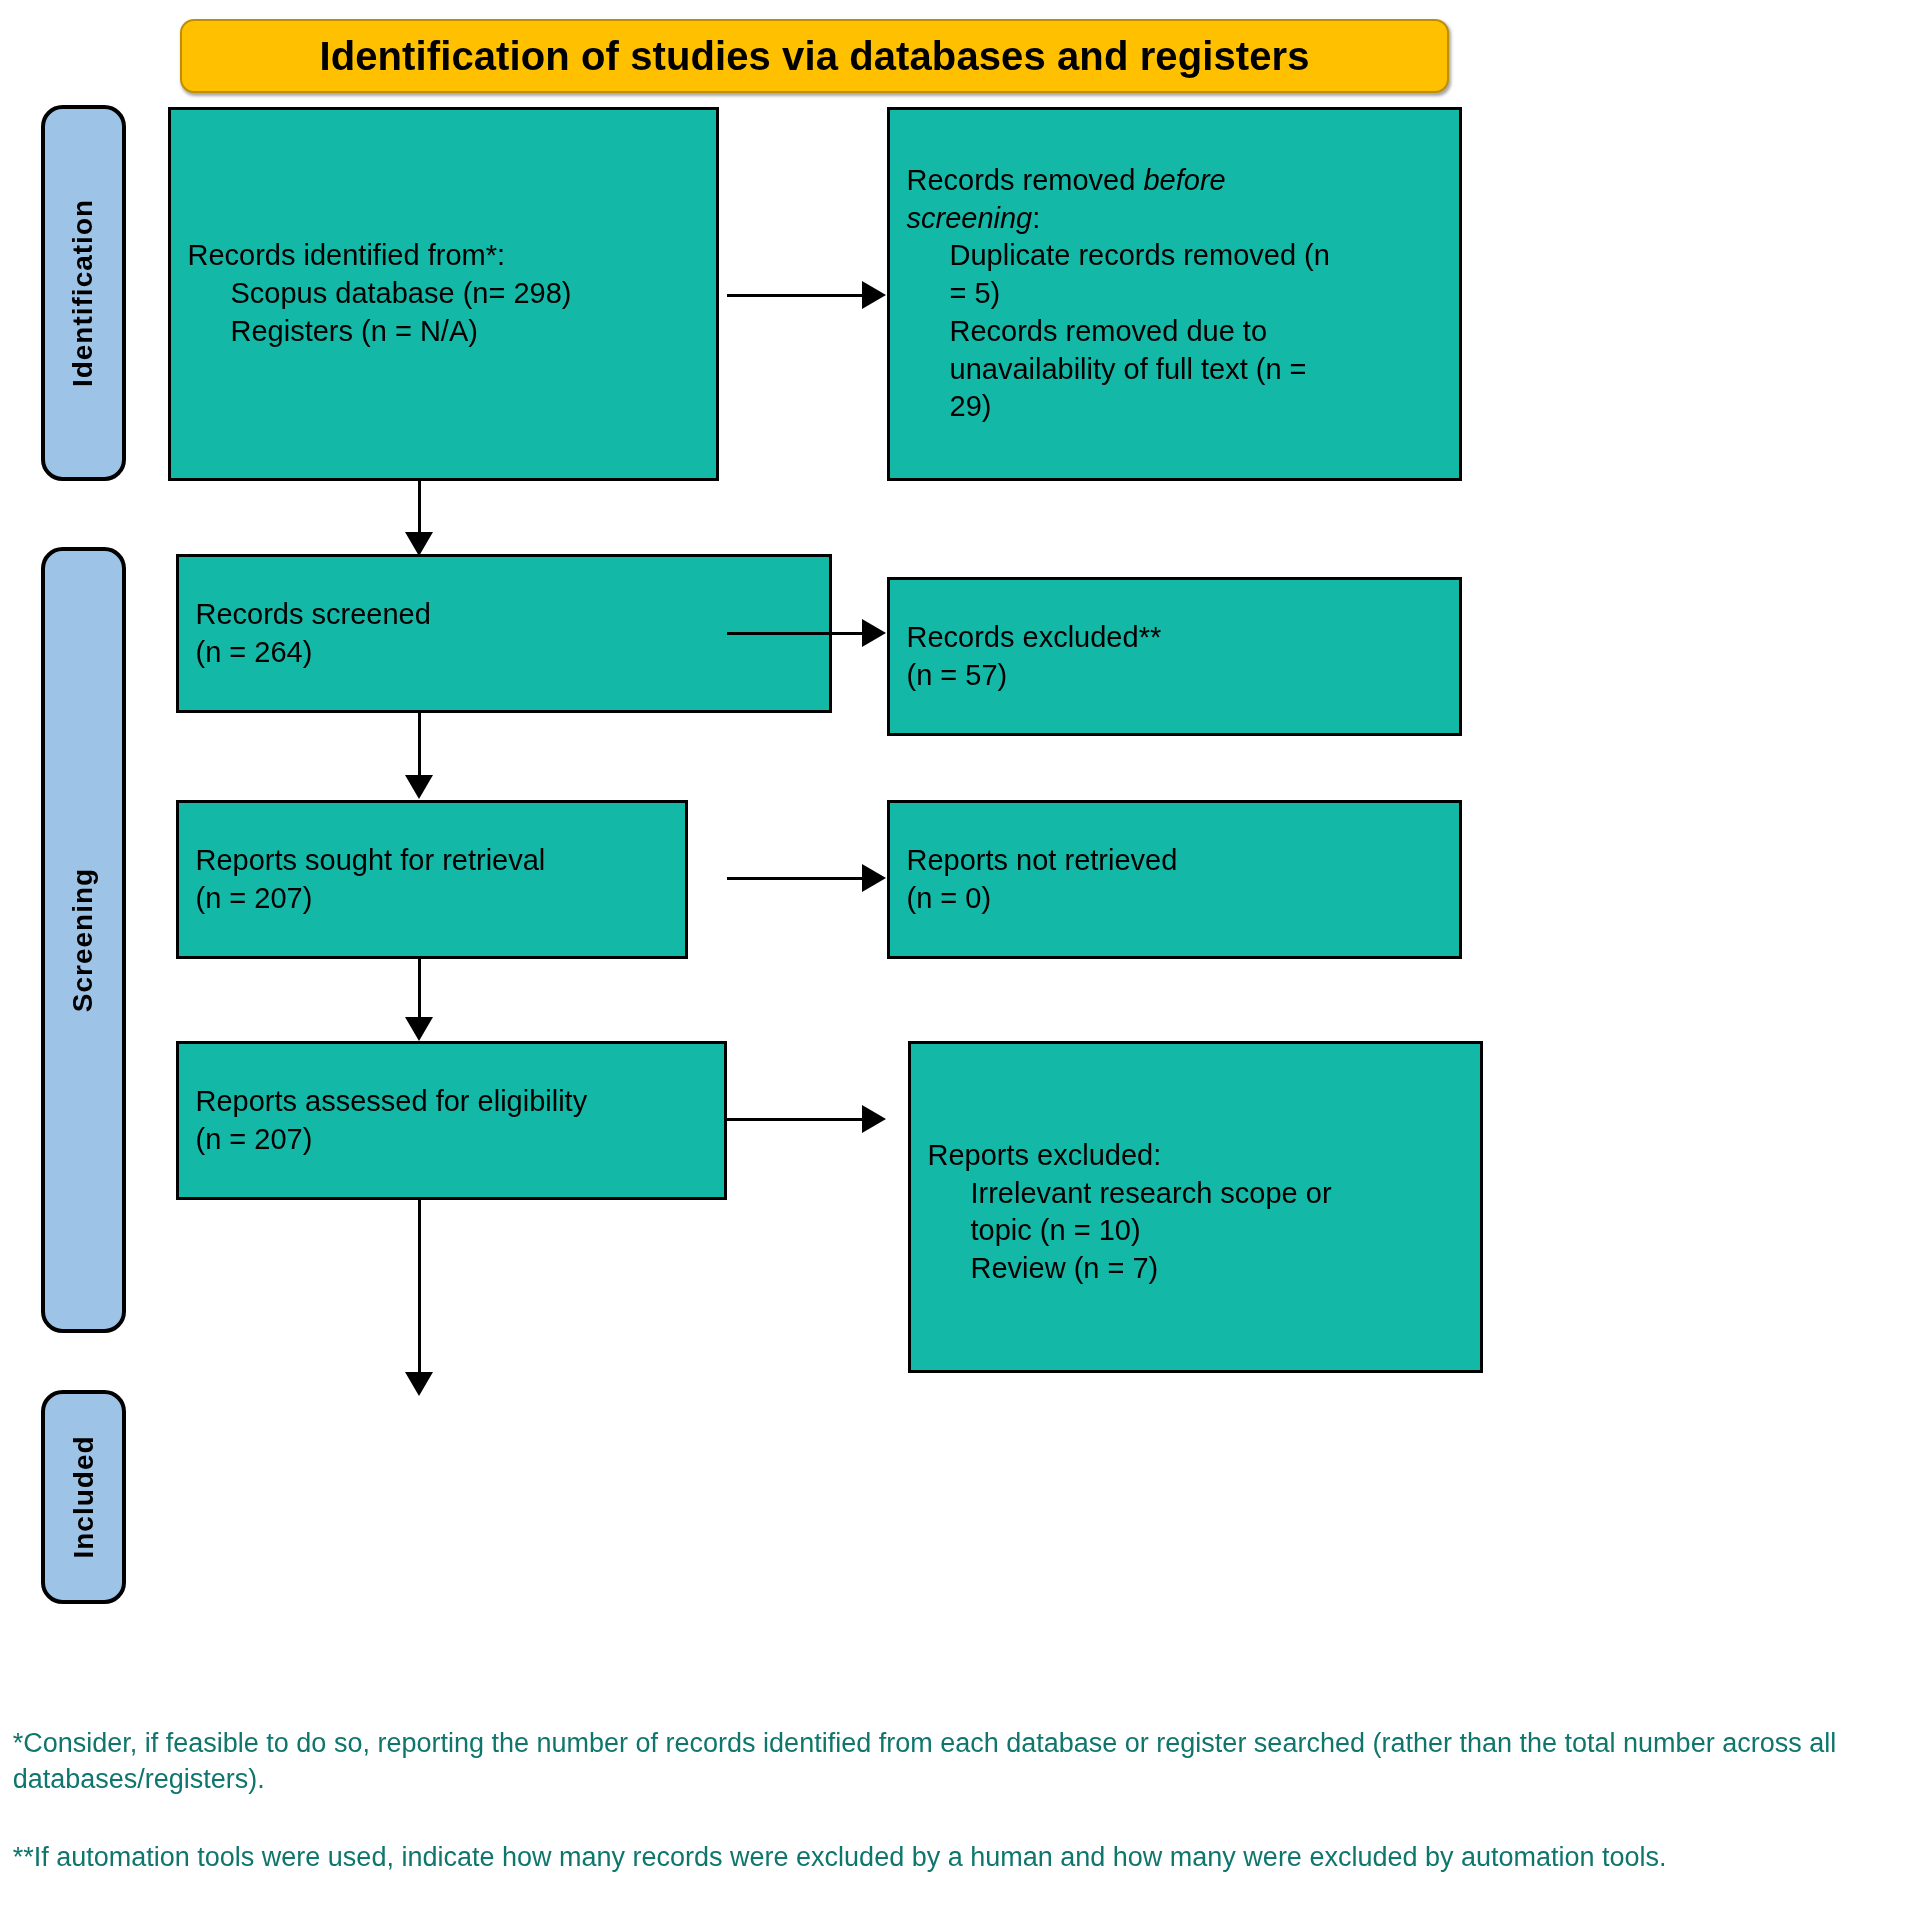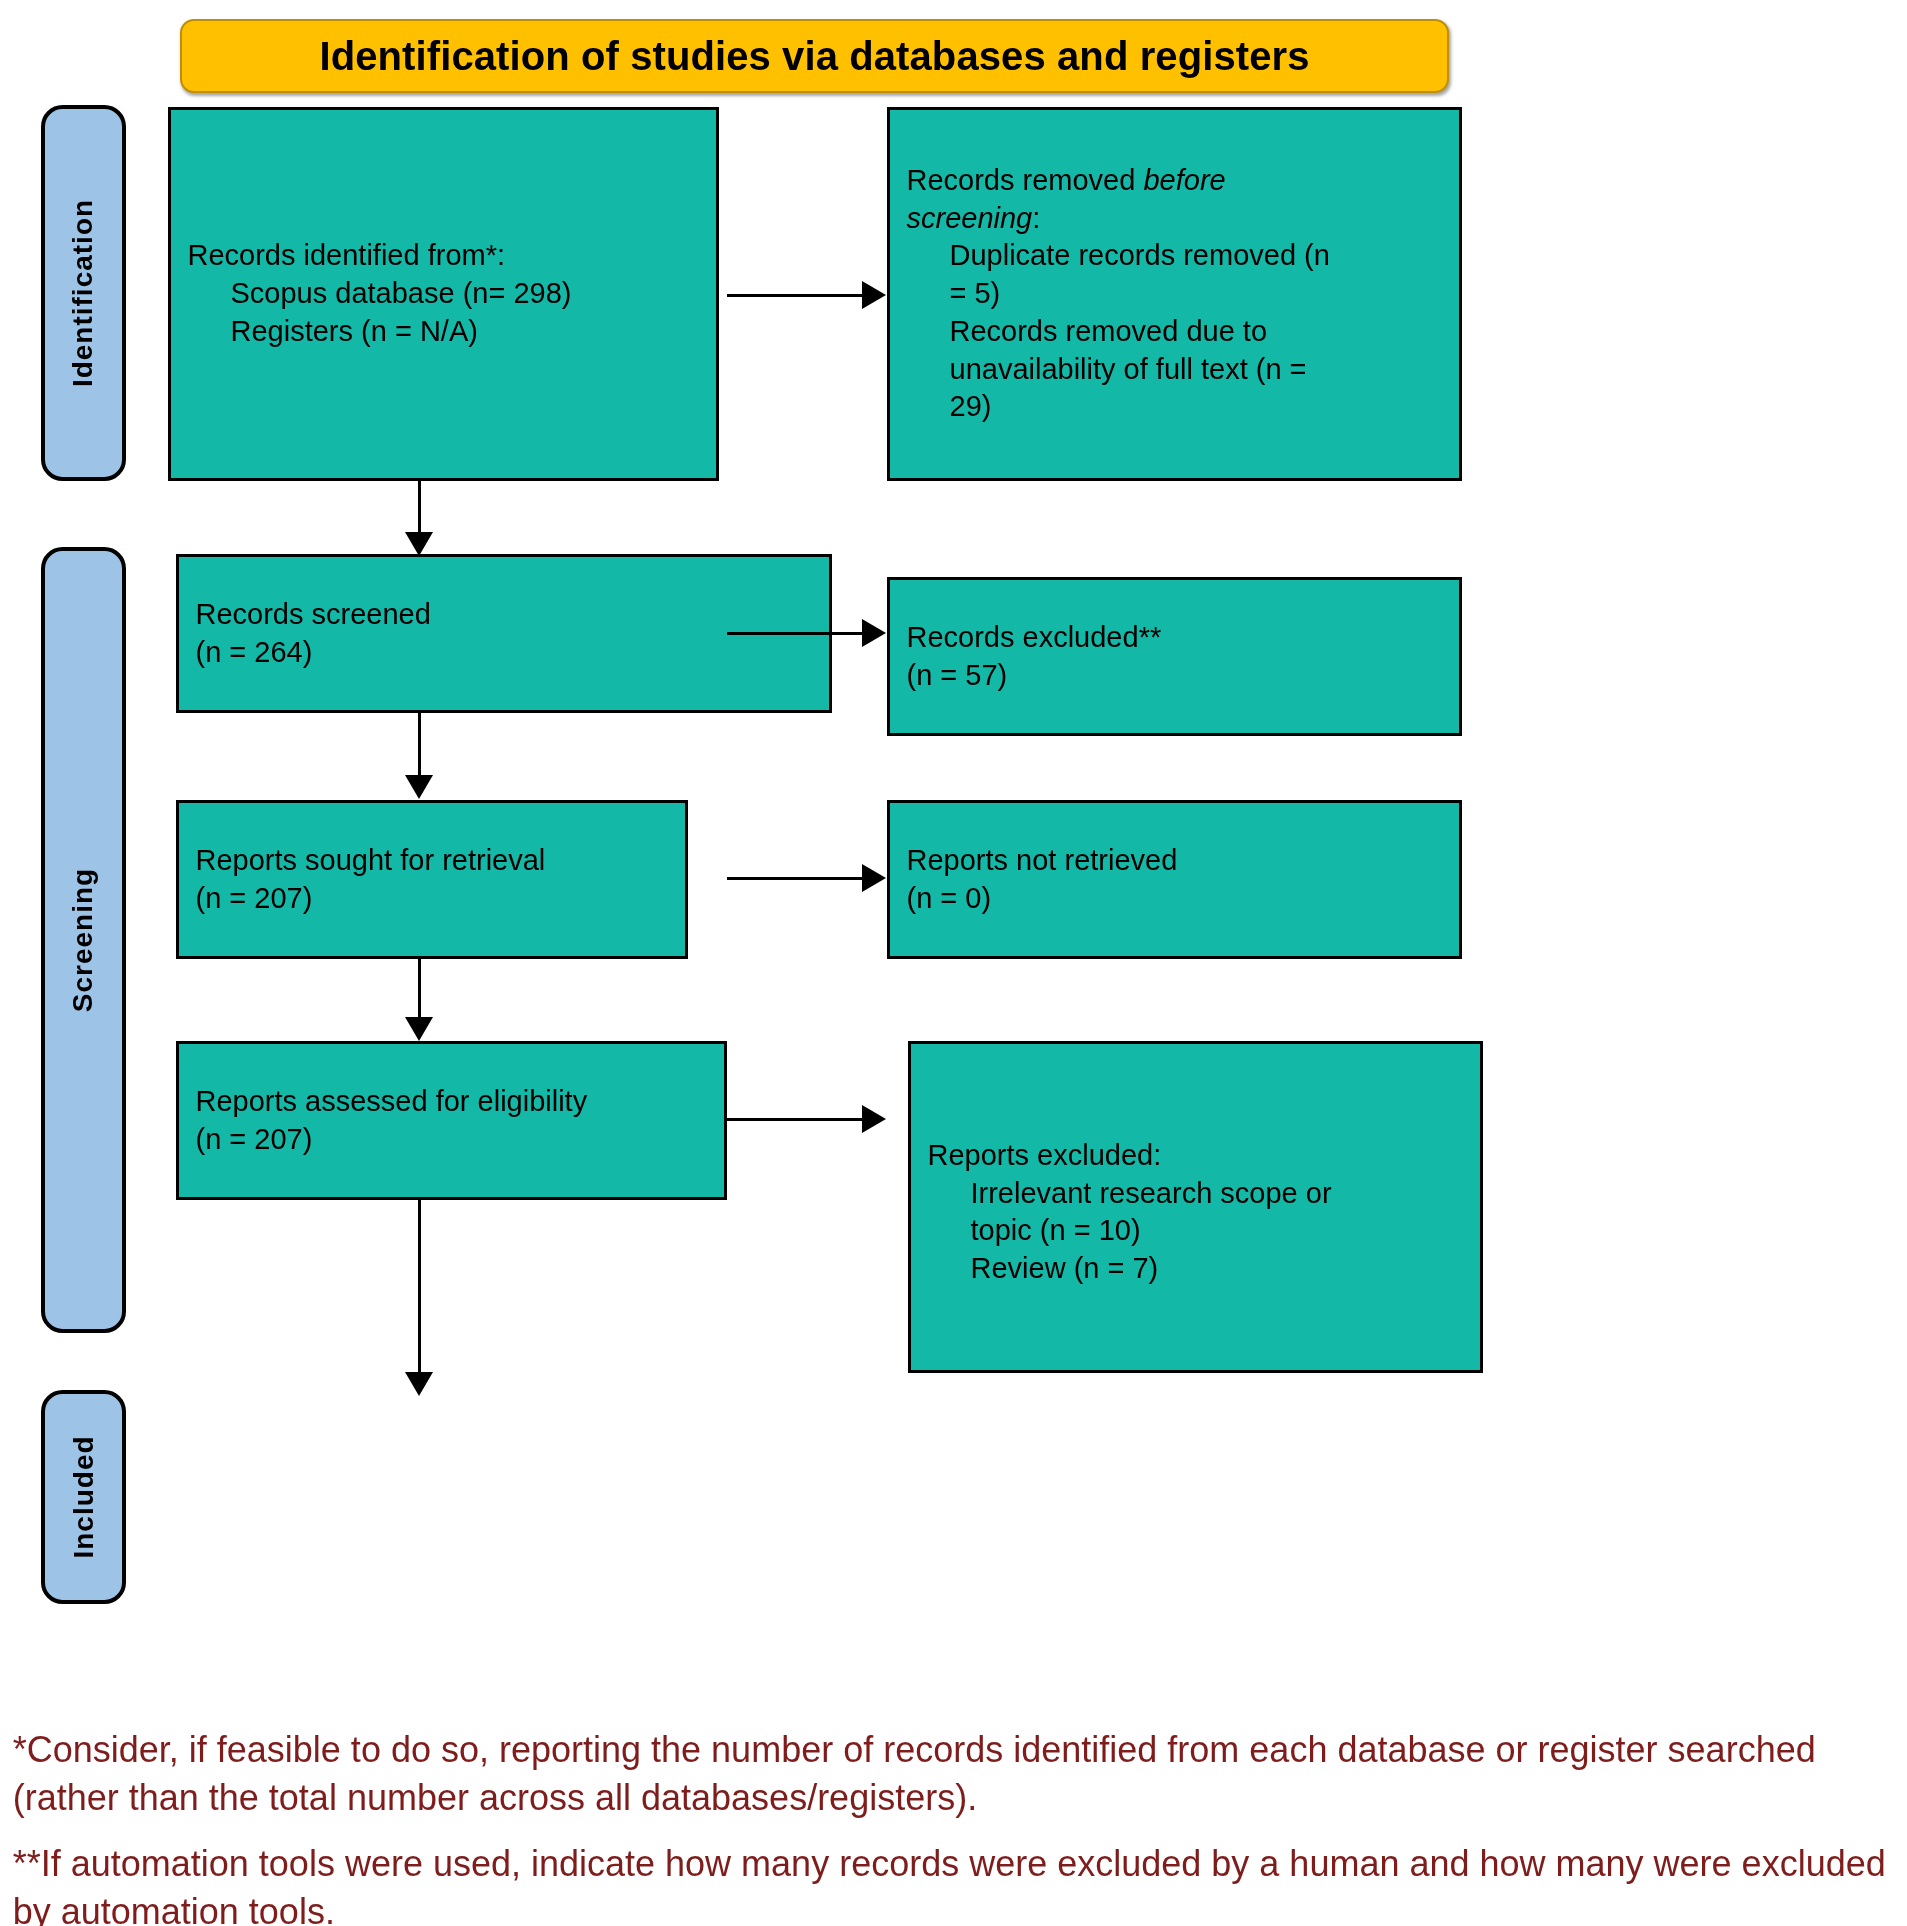--- a/index.html
+++ b/index.html
@@ -77,21 +77,21 @@
   }
   .conn .head-d{
     position:absolute;width:0;height:0;
     border-left:14.6px solid transparent;border-right:14.6px solid transparent;
     border-top:24px solid #000;
   }
 
   
   .note{
     position:absolute;left:12.7px;width:1882px;
-    font-size:36px;line-height:1.32;color:#7f1d1d;
+    font-size:27px;line-height:1.32;color:#0f766e;
   }
   #note-1{top:1726px;}
   #note-2{top:1840px;}
 </style>
 </head>
 <body>
 
 <div class="stage">
 
   <div class="banner">

